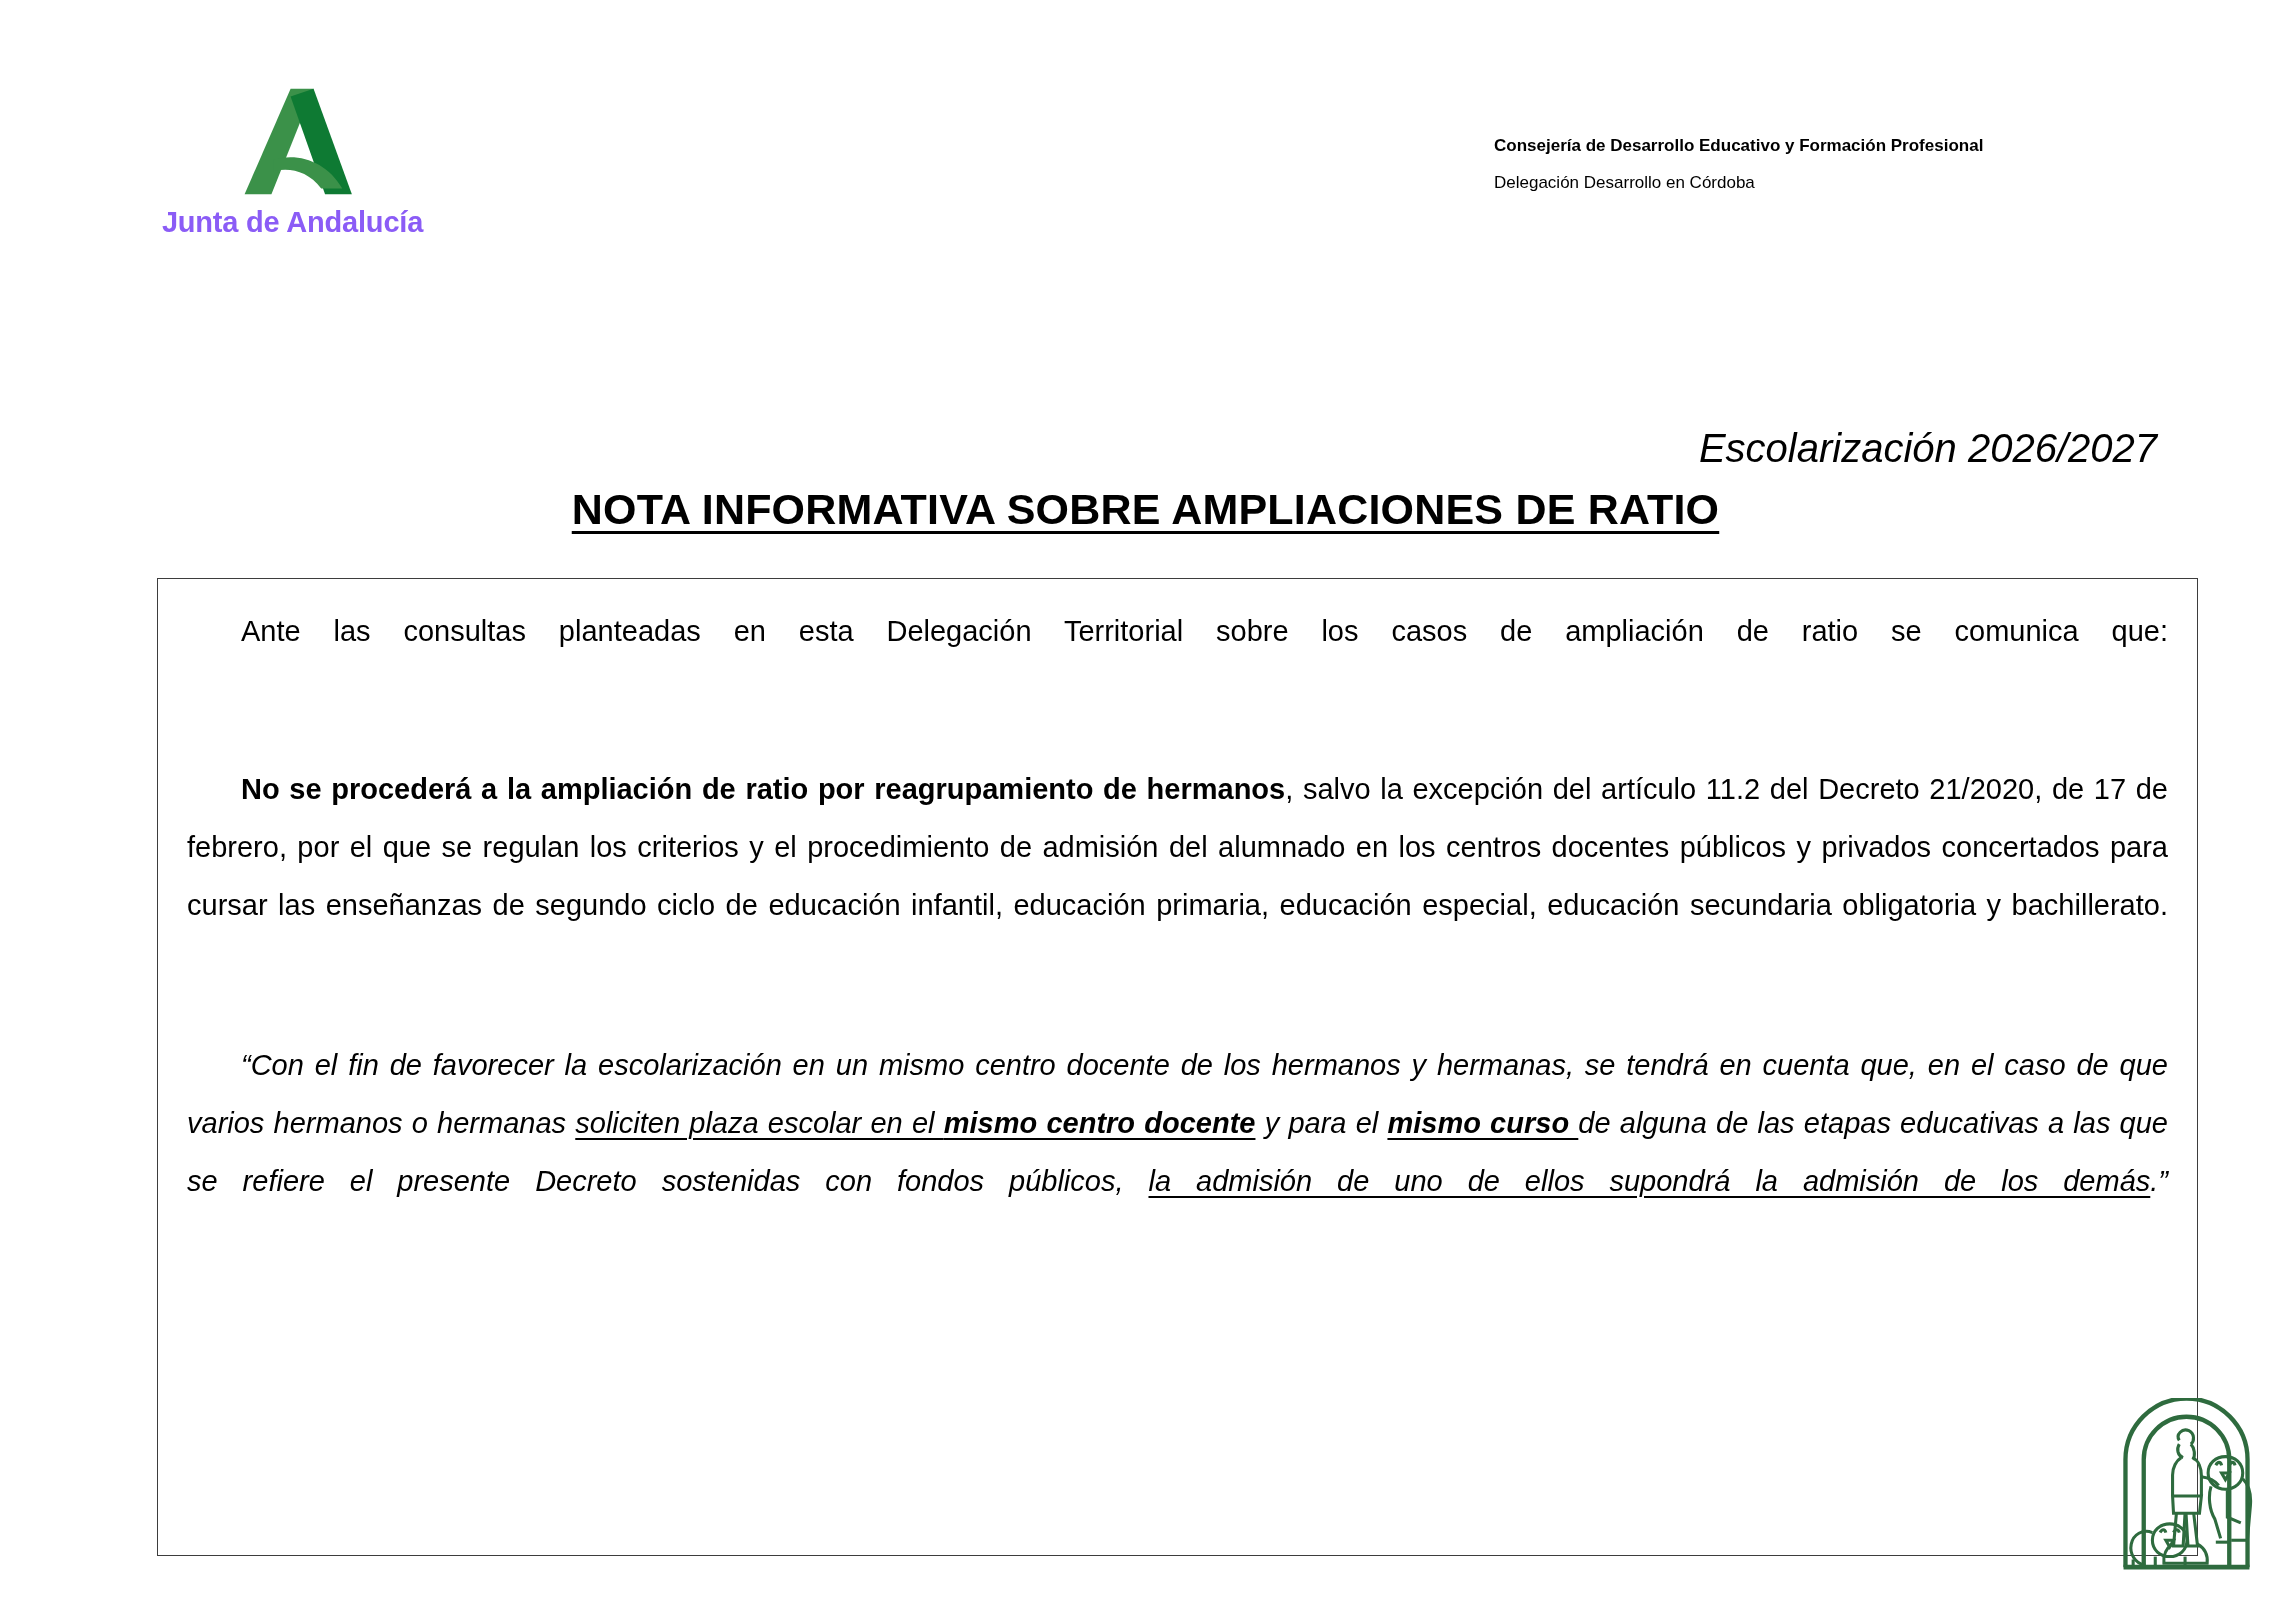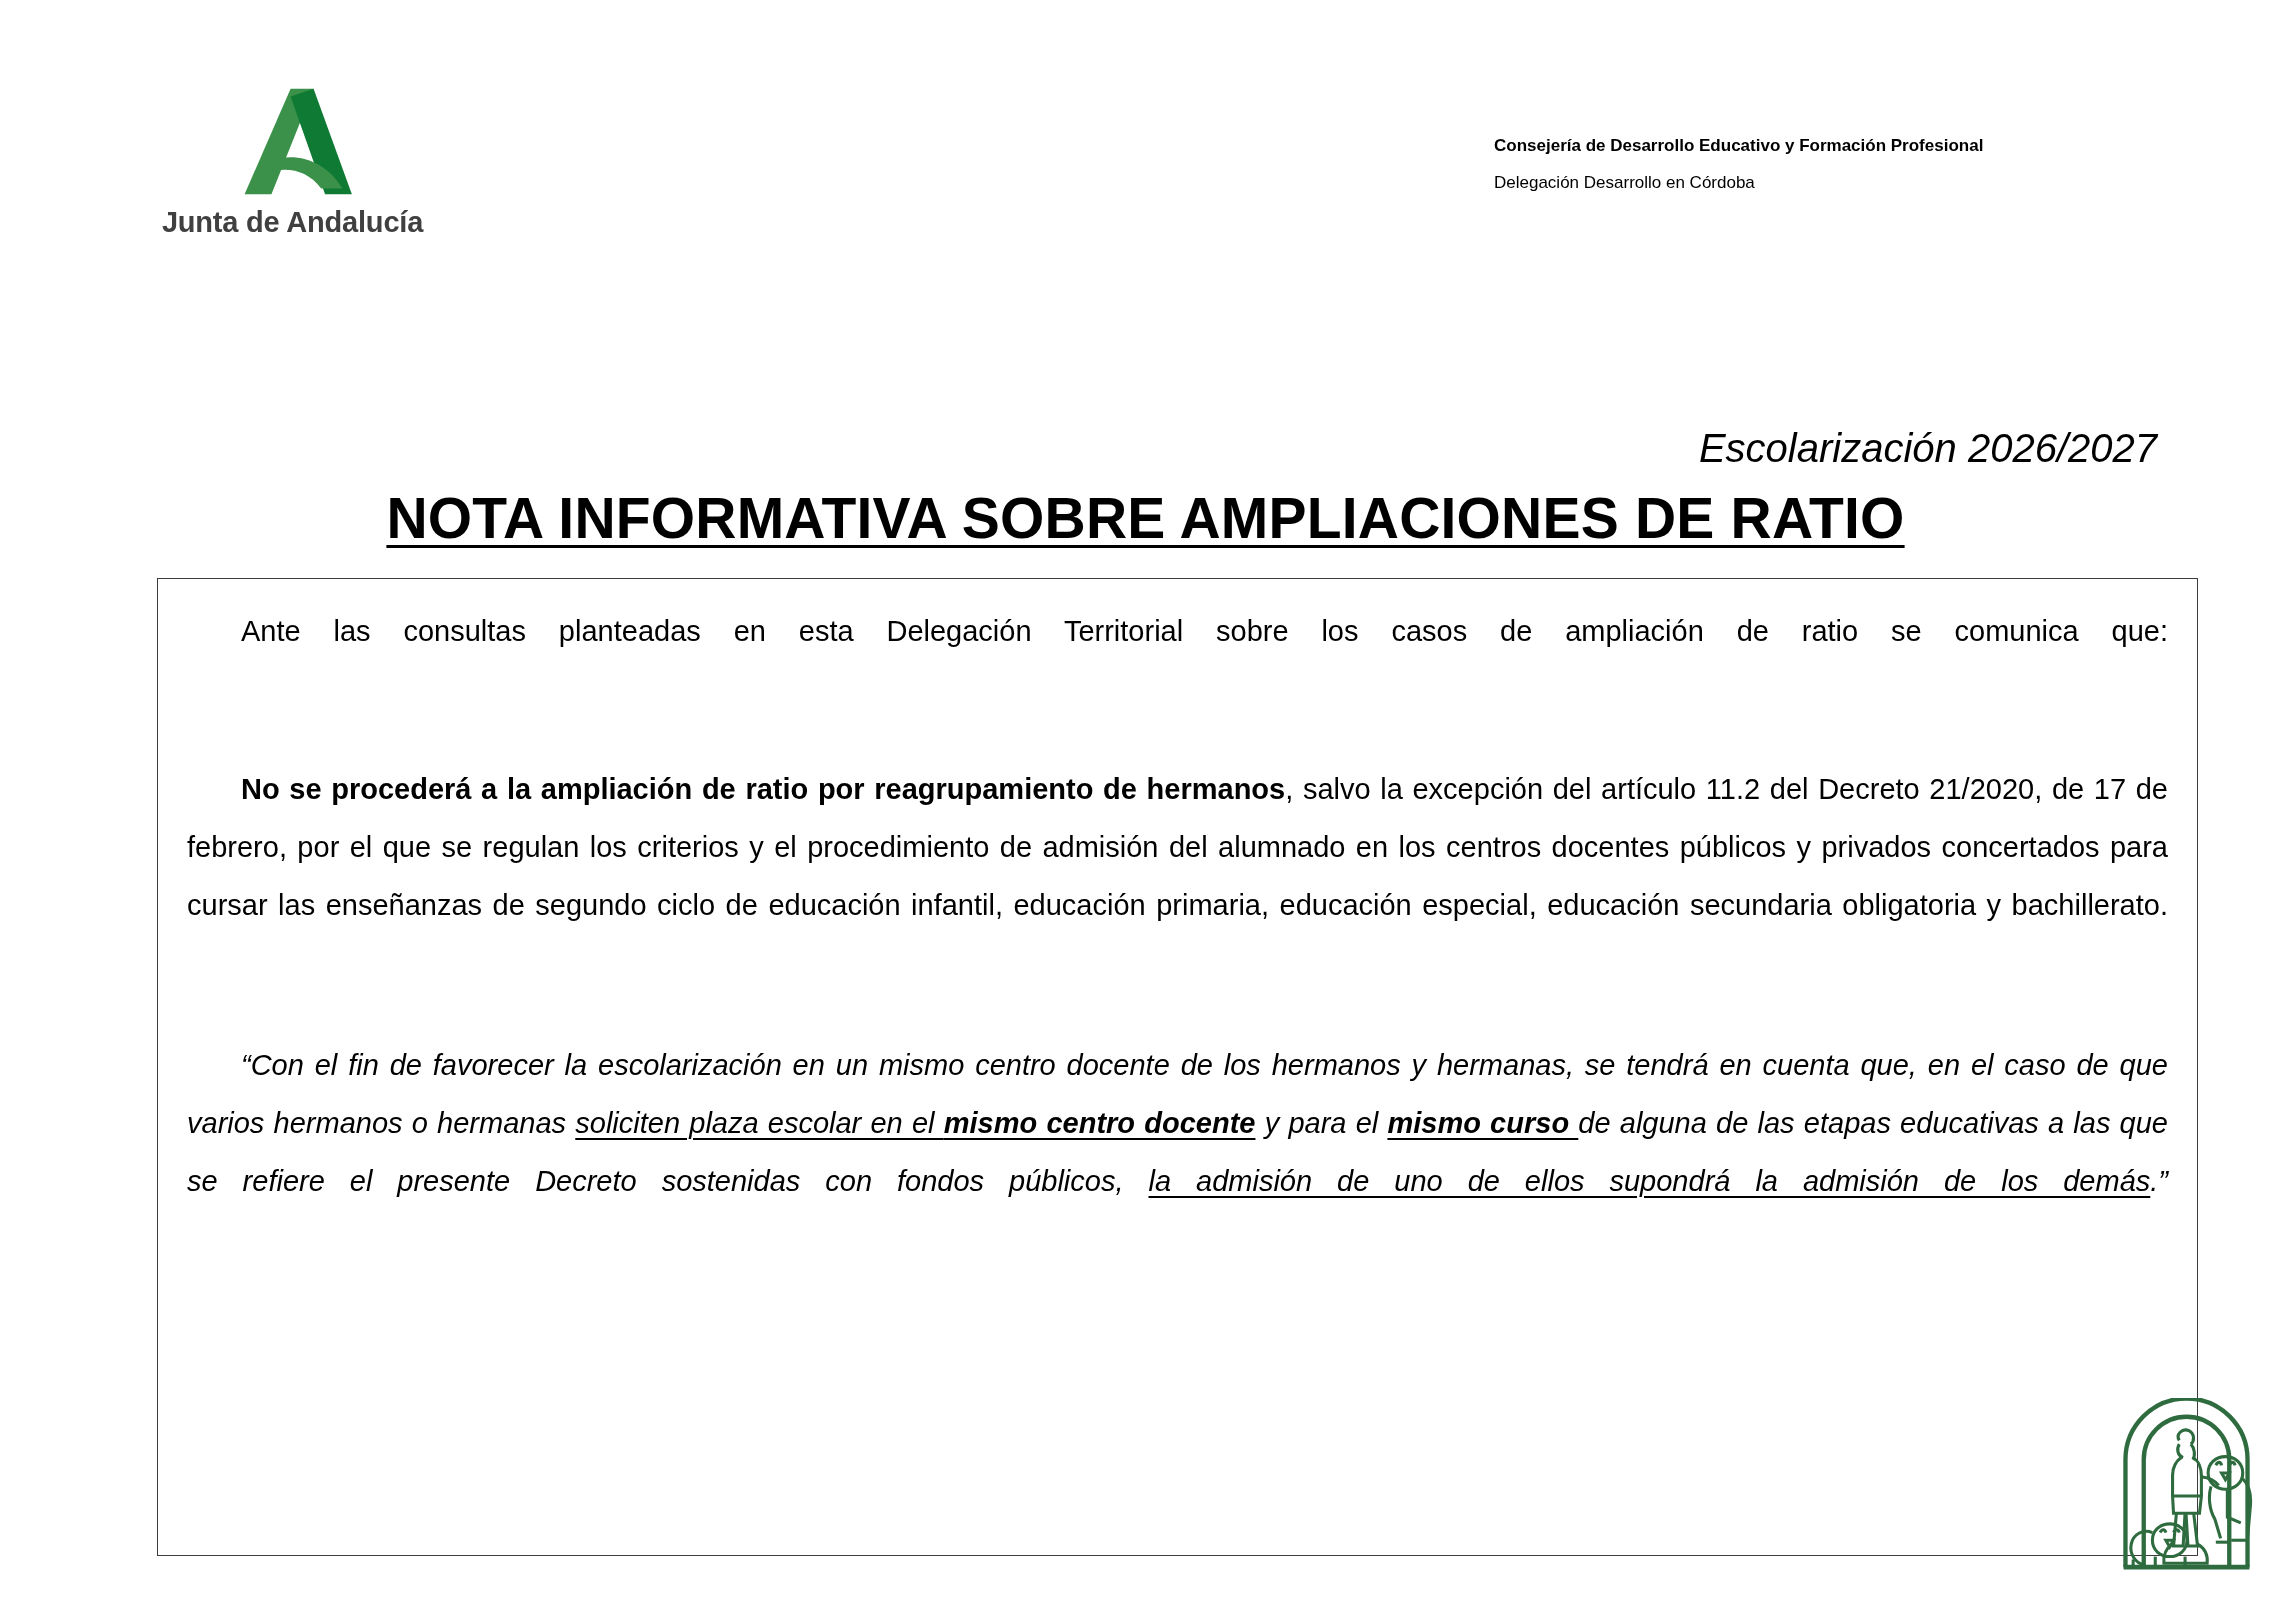--- a/index.html
+++ b/index.html
@@ -37,21 +37,21 @@
     margin: 0 auto;
     width: 173px;
     height: 113px;
   }
   #logo-wordmark {
     display: block;
     margin-top: 7.7px;
     font-size: 29px;
     font-weight: bold;
     letter-spacing: -0.2px;
-    color: #404040;
+    color: #8b5cf6;
     white-space: nowrap;
   }
 
   #consejeria-block {
     position: absolute;
     left: 1494px;
     top: 127px;
     width: 759px;
   }
   .consejeria-line {
@@ -73,21 +73,21 @@
     white-space: nowrap;
   }
   #doc-title {
     position: absolute;
     left: 0;
     top: 485px;
     width: 2291px;
     text-align: center;
   }
   #doc-title span {
-    font-size: 57px;
+    font-size: 43px;
     font-weight: bold;
     text-decoration: underline;
     text-underline-offset: 6.7px;
     text-decoration-thickness: 2.9px;
     letter-spacing: 0.2px;
   }
 
   
   #content-box {
     position: absolute;

